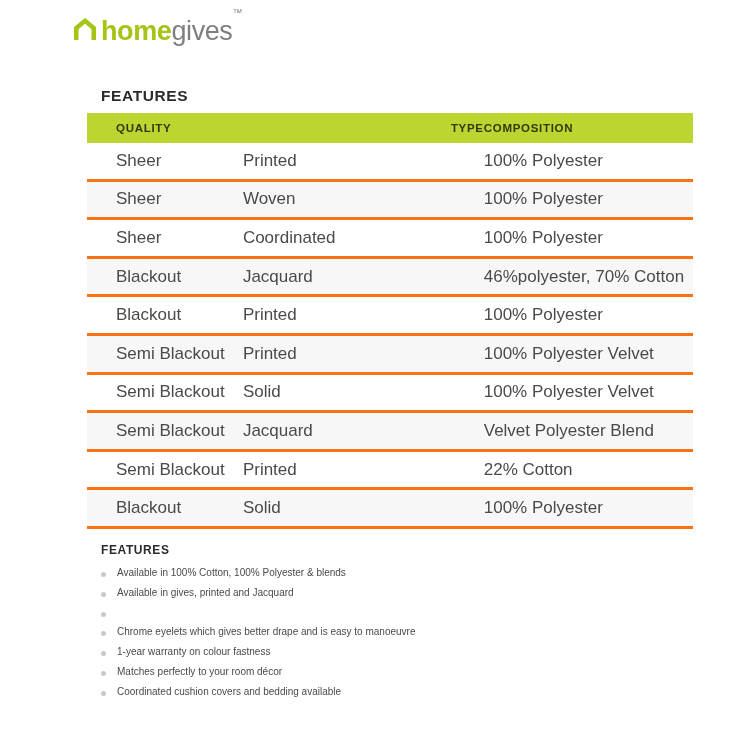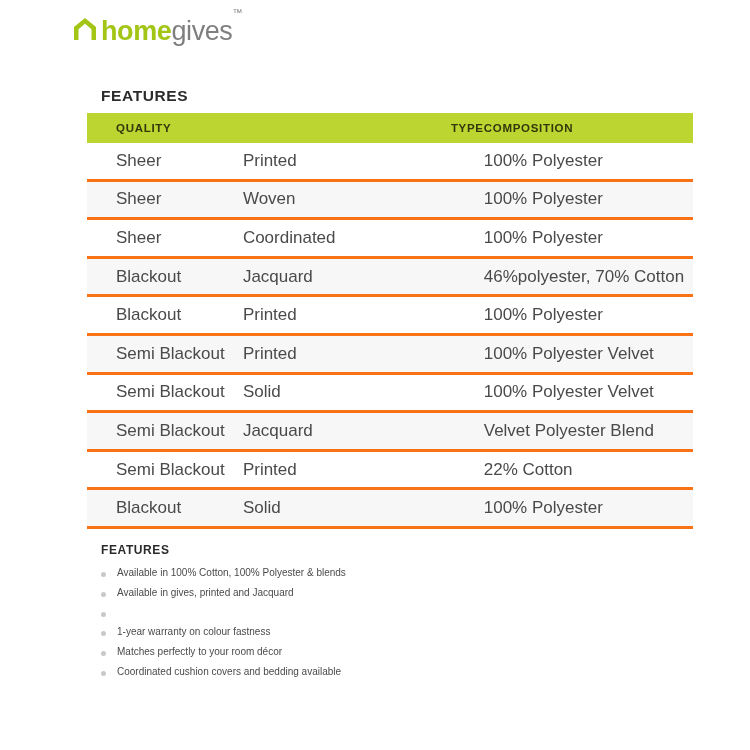--- a/index.html
+++ b/index.html
@@ -227,20 +227,24 @@
   </div>
   <div class="feature-item">
     <span class="bullet"></span>
     <span class="feature-text">Available in gives, printed and Jacquard</span>
   </div>
   <div class="feature-item">
     <span class="bullet"></span>
   </div>
   <div class="feature-item">
     <span class="bullet"></span>
+    <span class="feature-text">Chrome eyelets which gives better drape and is easy to manoeuvre</span>
+  </div>
+  <div class="feature-item">
+    <span class="bullet"></span>
     <span class="feature-text">1-year warranty on colour fastness</span>
   </div>
   <div class="feature-item">
     <span class="bullet"></span>
     <span class="feature-text">Matches perfectly to your room décor</span>
   </div>
   <div class="feature-item">
     <span class="bullet"></span>
     <span class="feature-text">Coordinated cushion covers and bedding available</span>
   </div>

